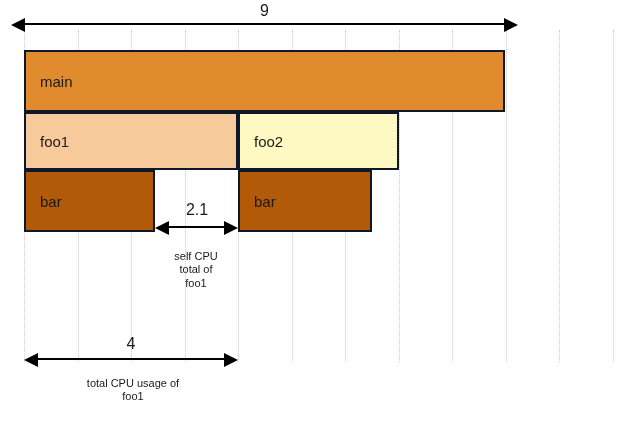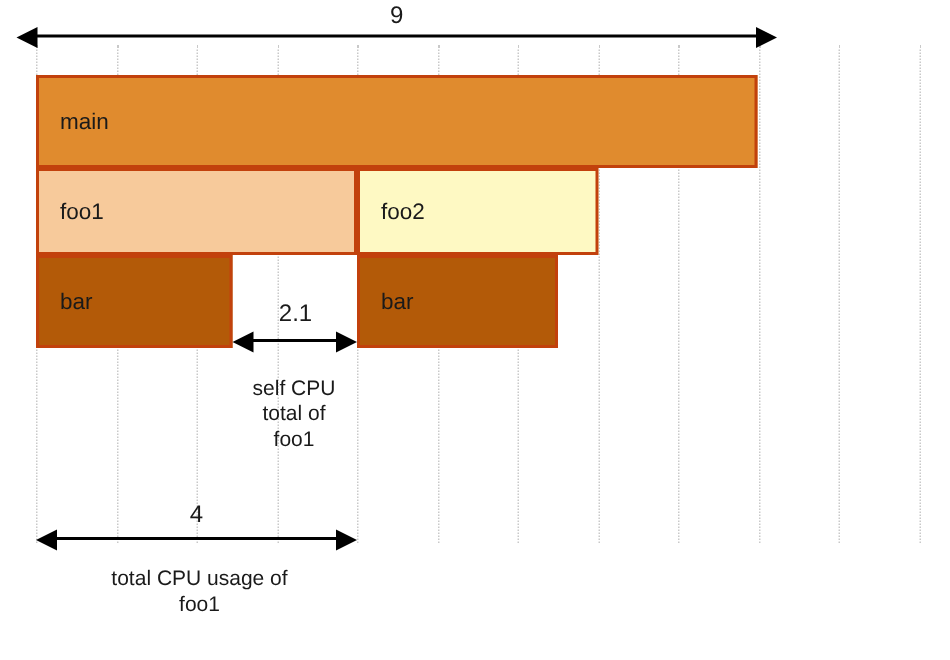--- a/index.html
+++ b/index.html
@@ -24,21 +24,21 @@
     position: absolute;
     width: 0;
     border-left: 1px dotted #c9c9c9;
     pointer-events: none;
   }
 
   
   .block {
     position: absolute;
     box-sizing: border-box;
-    border: 2px solid #c2410c;
+    border: 2px solid #0f172a;
     display: flex;
     align-items: center;
     overflow: hidden;
   }
   .block .block-label {
     font-size: 15px;
     color: #1a1a1a;
     padding-left: 14px;
     white-space: nowrap;
     line-height: 1;
@@ -65,21 +65,21 @@
     position: absolute;
     font-size: 16px;
     color: #1a1a1a;
     text-align: center;
     line-height: 1.05;
     white-space: nowrap;
   }
 
   .caption {
     position: absolute;
-    font-size: 14px;
+    font-size: 11px;
     color: #1a1a1a;
     text-align: center;
     line-height: 1.22;
   }
 </style>
 </head>
 <body>
 
 <div id="stage">
 

